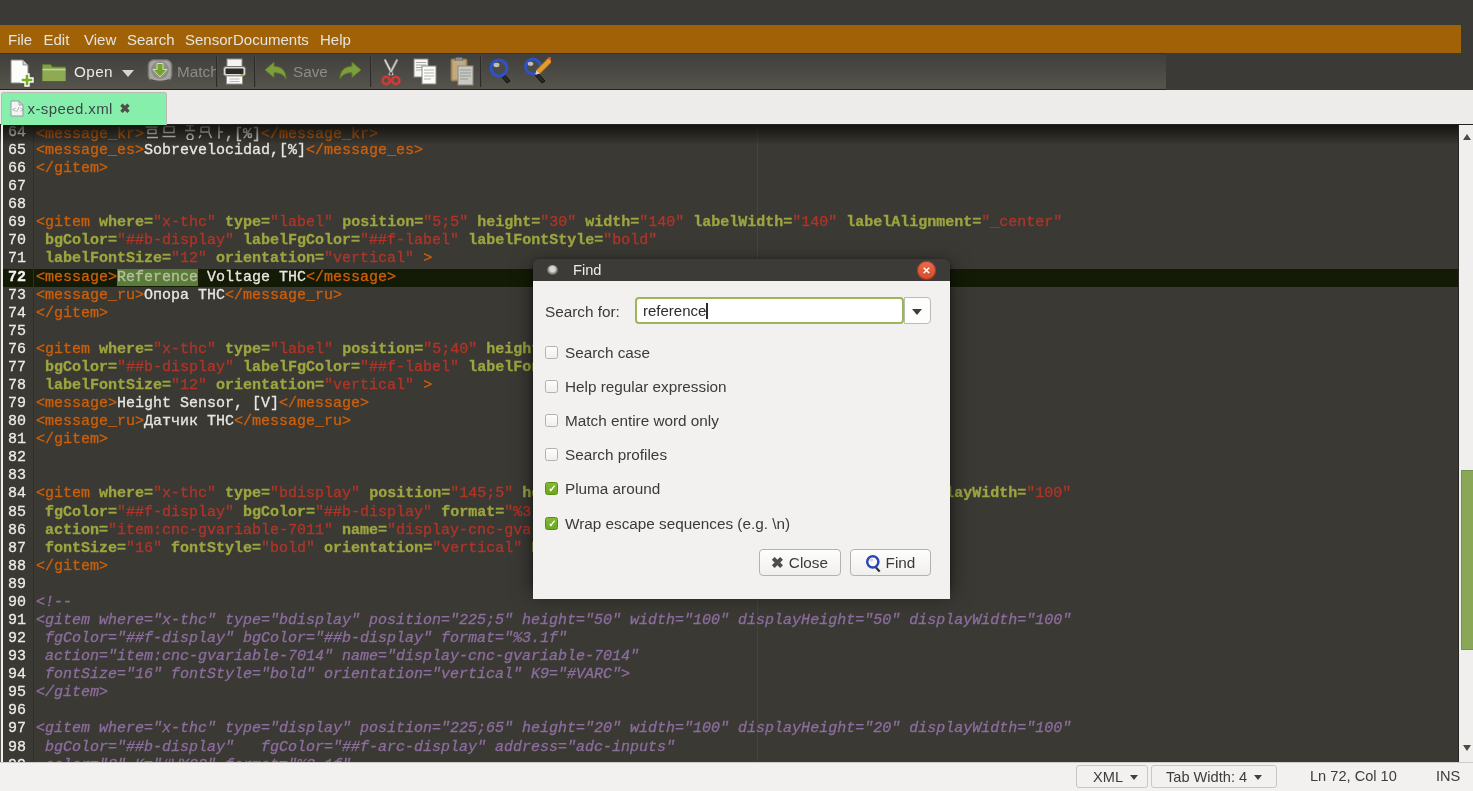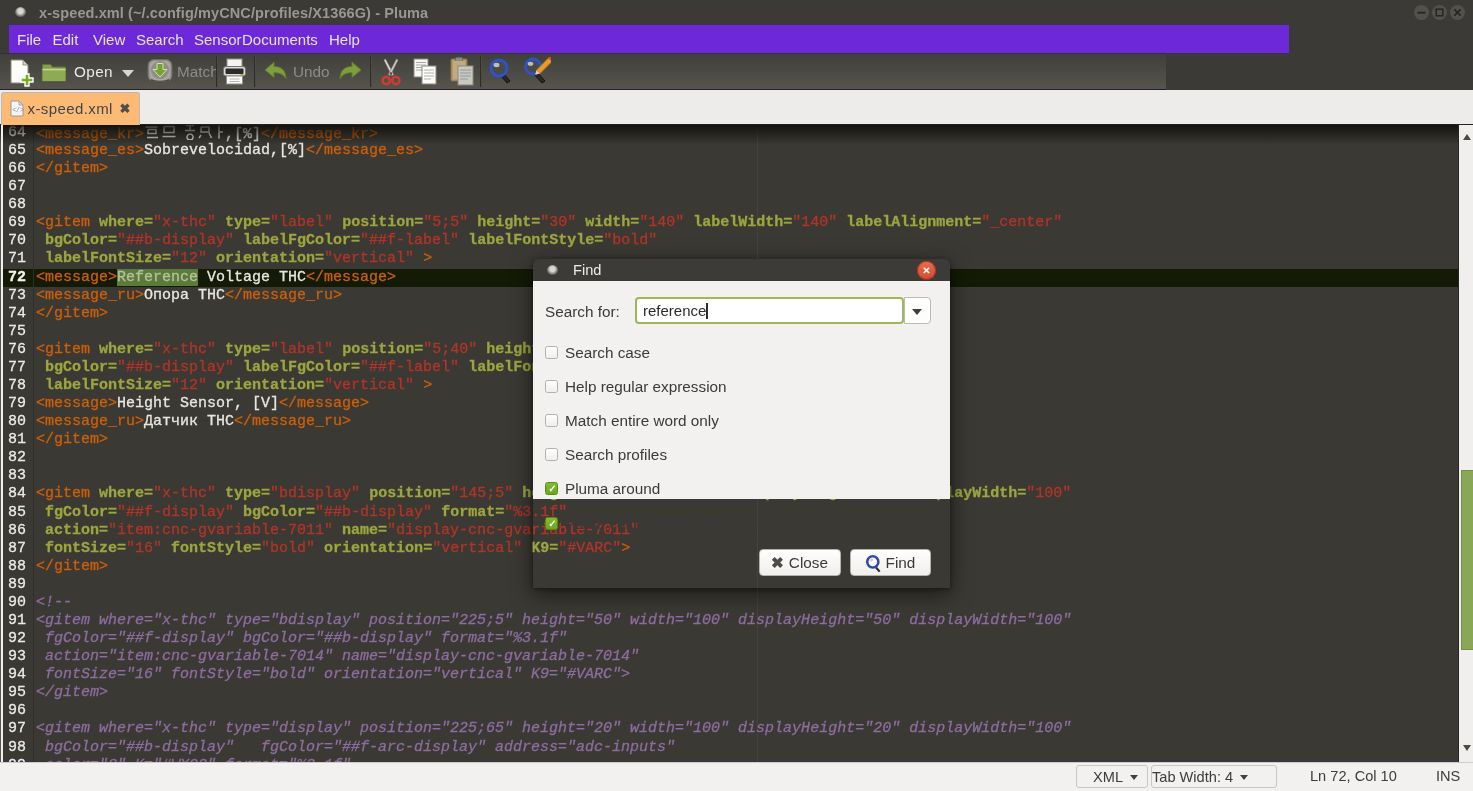--- a/index.html
+++ b/index.html
@@ -4,29 +4,29 @@
 *{margin:0;padding:0;box-sizing:border-box}
 body{width:1473px;height:791px;overflow:hidden;font-family:"Liberation Sans",sans-serif;background:#3b3a36}
 #win{position:relative;width:1473px;height:791px;overflow:hidden}
 .abs{position:absolute}
 
 #titlebar{left:0;top:0;width:1473px;height:25px;background:#3b3a36}
 #title{left:39px;top:0;height:25px;line-height:26px;font-size:14.5px;letter-spacing:0.1px;font-weight:bold;color:#989893}
 .wbtn{top:5px;width:15px;height:15px;border-radius:50%;background:#53514c}
 .wbtn svg{position:absolute;left:0;top:0}
 
-#menubar{left:9px;top:25px;width:1280px;height:28px;background:#6d28d9}
+#menubar{left:0;top:25px;width:1461px;height:28px;background:#a16207}
 .mi{position:absolute;top:0;height:28px;line-height:29px;font-size:15px;color:#e4e4e0}
 
 #toolbar{left:0;top:53px;width:1166px;height:37px;background:linear-gradient(#403f3b,#56544d);border-top:1px solid #343330;border-bottom:1px solid #23221e}
 .tsep{position:absolute;top:2px;height:31px;width:2px;border-left:1px solid #2d2c29;border-right:1px solid #4d4b45}
 .tlabel{position:absolute;top:0;height:35px;line-height:36px;font-size:15.3px}
 
 #tabstrip{left:0;top:90px;width:1473px;height:35px;background:#edecea;border-bottom:1px solid #23221e}
-#tab{position:absolute;left:1px;top:2px;width:139px;height:33px;background:#fdba74;border:1px solid #bbb9b4;border-bottom:none;border-radius:3px 3px 0 0}
+#tab{position:absolute;left:1px;top:2px;width:166px;height:33px;background:#86efac;border:1px solid #bbb9b4;border-bottom:none;border-radius:3px 3px 0 0}
 #tabtxt{position:absolute;left:25.5px;top:0;height:31px;line-height:32px;font-size:15px;letter-spacing:0.4px;color:#40464c}
 #tabx{position:absolute;left:117.5px;top:0;height:31px;line-height:32px;font-size:13px;font-weight:bold;color:#504e4a}
 
 #editor{left:0;top:125px;width:1458px;height:637px;background:#3a3934;overflow:hidden}
 #gutsep{left:33px;top:0;width:1px;height:637px;background:#302f2b}
 #marginline{left:757px;top:0;width:1px;height:637px;background:#44433d}
 #curline{left:0;top:143.6px;width:1458px;height:18.1px;background:#131a05}
 #topshadow{left:0;top:0;width:1458px;height:20px;background:linear-gradient(rgba(10,10,6,.8),rgba(10,10,6,0))}
 #nums,#code{font-family:"Liberation Mono",monospace;font-size:15px;line-height:18.088px;white-space:pre;-webkit-text-stroke:0.3px}
 #nums{left:8px;top:-1.1px;width:31px;text-align:left;color:#ecebe7}
@@ -48,55 +48,36 @@
 #statusbar{left:0;top:762px;width:1473px;height:29px;background:#f2f1ef;border-top:1px solid #cfccc7;font-size:14.6px;color:#3c3c3a}
 .sbtn{position:absolute;top:2px;height:23px;border:1px solid #c9c7c2;border-radius:3px;line-height:23px}
 .sarr{display:inline-block;width:0;height:0;border-left:4.5px solid transparent;border-right:4.5px solid transparent;border-top:5.5px solid #43413d;vertical-align:2px;margin-left:7px}
 
 #dialog{left:533px;top:259px;width:417px;height:329px;border-radius:6px 6px 0 0;box-shadow:0 6px 22px rgba(0,0,0,.55),0 1px 4px rgba(0,0,0,.4)}
 #dtitle{position:absolute;left:0;top:0;width:417px;height:22px;background:#3c3b37;border-radius:6px 6px 0 0}
 #dtitletxt{position:absolute;left:40px;top:0;height:22px;line-height:23px;font-size:14.6px;color:#ececea}
 #dicon{position:absolute;left:14px;top:6px;width:11px;height:11px;border-radius:50%;background:radial-gradient(circle at 50% 38%,#d8d8d2 0 28%,#7e7e78 55%,#2e2e29 75%);}
 #dclose{position:absolute;left:384px;top:2px;width:19px;height:19px;border-radius:50%;background:linear-gradient(#ec6c4e,#d2492c);box-shadow:inset 0 0 0 1px rgba(120,30,10,.55)}
 #dclose span{position:absolute;left:0;top:0;width:19px;height:19px;line-height:19px;text-align:center;font-size:10px;font-weight:bold;color:#fff}
-#dbody{position:absolute;left:0;top:22px;width:417px;height:218px;background:#f2f1ef;font-size:15.3px;color:#3a3a3a}
+#dbody{position:absolute;left:0;top:22px;width:417px;height:318px;background:#f2f1ef;font-size:15.3px;color:#3a3a3a}
 #slabel{position:absolute;left:12px;top:18px;height:25px;line-height:25px}
 #entry{position:absolute;left:102px;top:15.5px;width:269px;height:27px;background:#fff;border:2px solid #9bb757;border-radius:4px}
 #entrytxt{position:absolute;left:6px;top:0;height:23px;line-height:24px;color:#2b2b2b;font-size:15px}
 
 #combo{position:absolute;left:371px;top:15.5px;width:27px;height:27px;background:#fdfdfc;border:1px solid #bcbab5;border-radius:0 4px 4px 0}
 #combo i{position:absolute;left:7px;top:11px;width:0;height:0;border-left:5.5px solid transparent;border-right:5.5px solid transparent;border-top:6.5px solid #403e3a}
 .cb{position:absolute;left:12px;width:13px;height:13px;border-radius:2.5px}
 .cb.off{background:linear-gradient(#fdfdfd,#efefee);border:1px solid #b3b1ab}
 .cb.on{background:linear-gradient(#83ba32,#6ba61b);border:1px solid #5a8a14}
 .cb.on span{position:absolute;left:0;top:-1px;width:13px;height:13px;line-height:13px;text-align:center;font-size:10px;font-weight:bold;color:#fff}
 .cblabel{position:absolute;left:32px;height:17px;line-height:17px}
 .dbtn{position:absolute;top:267.5px;height:27px;background:linear-gradient(#fefefd,#f0efed);border:1px solid #b4b2ac;border-radius:4px;text-align:center;font-size:15.3px;color:#3a3a3a;line-height:26px}
 </style></head>
 <body>
 <div id="win">
-  <div class="abs" id="titlebar">
-    <div class="abs" style="left:15px;top:7px;width:11px;height:11px;border-radius:50%;background:radial-gradient(circle at 50% 38%,#d8d8d2 0 28%,#7e7e78 55%,#2e2e29 75%)"></div>
-    <div class="abs" id="title">x-speed.xml (~/.config/myCNC/profiles/X1366G) - Pluma</div>
-    <div class="abs wbtn" style="left:1413.5px">
-        <svg width="15" height="15">
-          <rect x="3.5" y="6.8" width="8" height="1.8" fill="#262520"></rect>
-        </svg>
-      </div>
-    <div class="abs wbtn" style="left:1432px">
-        <svg width="15" height="15">
-          <rect x="4.2" y="4.2" width="6.6" height="6.6" fill="none" stroke="#262520" stroke-width="1.5"></rect>
-        </svg>
-      </div>
-    <div class="abs wbtn" style="left:1450px">
-        <svg width="15" height="15">
-          <path d="M4.4 4.4 L10.6 10.6 M10.6 4.4 L4.4 10.6" stroke="#262520" stroke-width="1.7"></path>
-        </svg>
-      </div>
-  </div>
   <div class="abs" id="menubar">
     <div class="mi" style="left:8px">File</div>
     <div class="mi" style="left:43.5px">Edit</div>
     <div class="mi" style="left:84px">View</div>
     <div class="mi" style="left:127px">Search</div>
     <div class="mi" style="left:185px">Sensor</div>
     <div class="mi" style="left:233px">Documents</div>
     <div class="mi" style="left:320px">Help</div>
   </div>
   <div class="abs" id="toolbar">
@@ -133,21 +114,21 @@
       <rect x="4.5" y="11.5" width="18" height="5.5" rx="1" fill="#2c2b28"></rect>
       <rect x="19.5" y="17.2" width="3" height="1.8" fill="#8ab02e"></rect>
       <rect x="5.5" y="19" width="16" height="8" fill="#fbfbfa" stroke="#91908a" stroke-width="1"></rect>
       <path d="M8.5 22 h10 M8.5 24.5 h10" stroke="#b8b8b2" stroke-width="1"></path>
     </svg>
     <div class="tsep" style="left:254px"></div>
 
     <svg class="abs" style="left:263px;top:6px" width="25" height="24" viewBox="0 0 25 24">
       <path d="M2 10 L11 2 V6.5 C19 6.5 23 11 23 19 C20.5 14.5 17 12.8 11 12.8 V17.5 Z" fill="#7e9e3e" stroke="#5f7a28" stroke-width="1"></path>
     </svg>
-    <div class="tlabel" style="left:293px;color:#8e8c84">Undo</div>
+    <div class="tlabel" style="left:293px;color:#8e8c84">Save</div>
 
     <svg class="abs" style="left:338px;top:6px" width="25" height="24" viewBox="0 0 25 24">
       <path d="M23 10 L14 2 V6.5 C6 6.5 2 11 2 19 C4.5 14.5 8 12.8 14 12.8 V17.5 Z" fill="#7e9e3e" stroke="#5f7a28" stroke-width="1"></path>
     </svg>
     <div class="tsep" style="left:370px"></div>
 
     <svg class="abs" style="left:381px;top:3px" width="20" height="30" viewBox="0 0 20 30">
       <path d="M4.5 2 L12.6 17.5 L10.8 18.6 L3 3 Z" fill="#e2e2de" stroke="#8a8a86" stroke-width="0.6"></path>
       <path d="M15.5 2 L7.4 17.5 L9.2 18.6 L17 3 Z" fill="#cfcfcb" stroke="#8a8a86" stroke-width="0.6"></path>
       <circle cx="10" cy="16.5" r="1.3" fill="#7a3a34"></circle>
@@ -223,21 +204,21 @@
           </svg>,[%]<span class="t">&lt;/message_kr&gt;</span></div><div class="r"><span class="t">&lt;message_es</span><span class="t">&gt;</span>Sobrevelocidad,[%]<span class="t">&lt;/message_es</span><span class="t">&gt;</span></div><div class="r"><span class="t">&lt;/gitem</span><span class="t">&gt;</span></div><div class="r">&nbsp;</div><div class="r">&nbsp;</div><div class="r"><span class="t">&lt;gitem</span> <span class="a">where=</span><span class="v">"x-thc"</span> <span class="a">type=</span><span class="v">"label"</span> <span class="a">position=</span><span class="v">"5;5"</span> <span class="a">height=</span><span class="v">"30"</span> <span class="a">width=</span><span class="v">"140"</span> <span class="a">labelWidth=</span><span class="v">"140"</span> <span class="a">labelAlignment=</span><span class="v">"_center"</span></div><div class="r"> <span class="a">bgColor=</span><span class="v">"##b-display"</span> <span class="a">labelFgColor=</span><span class="v">"##f-label"</span> <span class="a">labelFontStyle=</span><span class="v">"bold"</span></div><div class="r"> <span class="a">labelFontSize=</span><span class="v">"12"</span> <span class="a">orientation=</span><span class="v">"vertical"</span> <span class="t">&gt;</span></div><div class="r"><span class="t">&lt;message&gt;</span><span class="m">Reference</span> Voltage THC<span class="t">&lt;/message&gt;</span></div><div class="r"><span class="t">&lt;message_ru</span><span class="t">&gt;</span>Опора THC<span class="t">&lt;/message_ru</span><span class="t">&gt;</span></div><div class="r"><span class="t">&lt;/gitem</span><span class="t">&gt;</span></div><div class="r">&nbsp;</div><div class="r"><span class="t">&lt;gitem</span> <span class="a">where=</span><span class="v">"x-thc"</span> <span class="a">type=</span><span class="v">"label"</span> <span class="a">position=</span><span class="v">"5;40"</span> <span class="a">height=</span><span class="v">"30"</span> <span class="a">width=</span><span class="v">"140"</span></div><div class="r"> <span class="a">bgColor=</span><span class="v">"##b-display"</span> <span class="a">labelFgColor=</span><span class="v">"##f-label"</span> <span class="a">labelFontStyle=</span><span class="v">"bold"</span></div><div class="r"> <span class="a">labelFontSize=</span><span class="v">"12"</span> <span class="a">orientation=</span><span class="v">"vertical"</span> <span class="t">&gt;</span></div><div class="r"><span class="t">&lt;message</span><span class="t">&gt;</span>Height Sensor, [V]<span class="t">&lt;/message</span><span class="t">&gt;</span></div><div class="r"><span class="t">&lt;message_ru</span><span class="t">&gt;</span>Датчик THC<span class="t">&lt;/message_ru</span><span class="t">&gt;</span></div><div class="r"><span class="t">&lt;/gitem</span><span class="t">&gt;</span></div><div class="r">&nbsp;</div><div class="r">&nbsp;</div><div class="r"><span class="t">&lt;gitem</span> <span class="a">where=</span><span class="v">"x-thc"</span> <span class="a">type=</span><span class="v">"bdisplay"</span> <span class="a">position=</span><span class="v">"145;5"</span> <span class="a">height=</span><span class="v">"50"</span> <span class="a">width=</span><span class="v">"100"</span> <span class="a">displayHeight=</span><span class="v">"50"</span> <span class="a">displayWidth=</span><span class="v">"100"</span></div><div class="r"> <span class="a">fgColor=</span><span class="v">"##f-display"</span> <span class="a">bgColor=</span><span class="v">"##b-display"</span> <span class="a">format=</span><span class="v">"%3.1f"</span></div><div class="r"> <span class="a">action=</span><span class="v">"item:cnc-gvariable-7011"</span> <span class="a">name=</span><span class="v">"display-cnc-gvariable-7011"</span></div><div class="r"> <span class="a">fontSize=</span><span class="v">"16"</span> <span class="a">fontStyle=</span><span class="v">"bold"</span> <span class="a">orientation=</span><span class="v">"vertical"</span> <span class="a">K9=</span><span class="v">"#VARC"</span><span class="t">&gt;</span></div><div class="r"><span class="t">&lt;/gitem</span><span class="t">&gt;</span></div><div class="r">&nbsp;</div><div class="r"><span class="c">&lt;!--</span></div><div class="r"><span class="c">&lt;gitem where="x-thc" type="bdisplay" position="225;5" height="50" width="100" displayHeight="50" displayWidth="100"</span></div><div class="r"><span class="c"> fgColor="##f-display" bgColor="##b-display" format="%3.1f"</span></div><div class="r"><span class="c"> action="item:cnc-gvariable-7014" name="display-cnc-gvariable-7014"</span></div><div class="r"><span class="c"> fontSize="16" fontStyle="bold" orientation="vertical" K9="#VARC"&gt;</span></div><div class="r"><span class="c">&lt;/gitem&gt;</span></div><div class="r">&nbsp;</div><div class="r"><span class="c">&lt;gitem where="x-thc" type="display" position="225;65" height="20" width="100" displayHeight="20" displayWidth="100"</span></div><div class="r"><span class="c"> bgColor="##b-display"   fgColor="##f-arc-display" address="adc-inputs"</span></div><div class="r"><span class="c"> color="8" K="#WX02" format="%3.1f"</span></div></div>
     <div class="abs" id="topshadow"></div>
   </div>
   <div class="abs" id="scroll">
     <div class="abs" id="sbup"></div>
     <div class="abs" id="sbdn"></div>
     <div class="abs" id="sbhandle"></div>
   </div>
   <div class="abs" id="statusbar">
     <div class="sbtn" style="left:1076px;width:72px"><span style="margin-left:16px">XML</span><span class="sarr"></span></div>
-    <div class="sbtn" style="left:1151px;width:126px"><span style="">Tab Width: 4</span><span class="sarr"></span></div>
+    <div class="sbtn" style="left:1151px;width:126px"><span style="margin-left:14px">Tab Width: 4</span><span class="sarr"></span></div>
     <div class="abs" style="left:1310px;top:2px;line-height:23px">Ln 72, Col 10</div>
     <div class="abs" style="left:1436px;top:2px;line-height:23px">INS</div>
   </div>
   <div class="abs" id="dialog">
     <div id="dtitle">
       <div id="dicon"></div>
       <div id="dtitletxt">Find</div>
       <div id="dclose">
           <span>✕</span>
         </div>
@@ -258,21 +239,21 @@
         <div class="cblabel" style="top:131.4px">Match entire word only</div>
       <div class="cb off" style="top:166.8px"></div>
         <div class="cblabel" style="top:164.8px">Search profiles</div>
       <div class="cb on" style="top:201.2px">
           <span>✓</span>
         </div>
         <div class="cblabel" style="top:199.2px">Pluma around</div>
       <div class="cb on" style="top:235.8px">
           <span>✓</span>
         </div>
-        <div class="cblabel" style="top:233.8px">Parse color sequences (e.g. \n)</div>
+        <div class="cblabel" style="top:233.8px">Wrap escape sequences (e.g. \n)</div>
       <div class="dbtn" style="left:225.5px;width:82px"><span style="font-weight:bold;color:#4e4c49;margin-right:5px">✖</span>Close</div>
       <div class="dbtn" style="left:316.5px;width:81px"><svg style="vertical-align:-4px;margin-right:3px" width="18" height="19" viewBox="0 0 18 19">
             <path d="M11.5 12.5 L15.5 17 L13.8 18.3 L9.8 13.8" fill="#2a2a28"></path>
             <circle cx="7.8" cy="7.8" r="5.6" fill="#fdfdfc" stroke="#2c46b8" stroke-width="2.5"></circle>
             <ellipse cx="6.2" cy="6" rx="2" ry="1.4" fill="#cdd2de"></ellipse>
           </svg><span style="vertical-align:1px">Find</span></div>
     </div>
   </div>
 </div>
 

